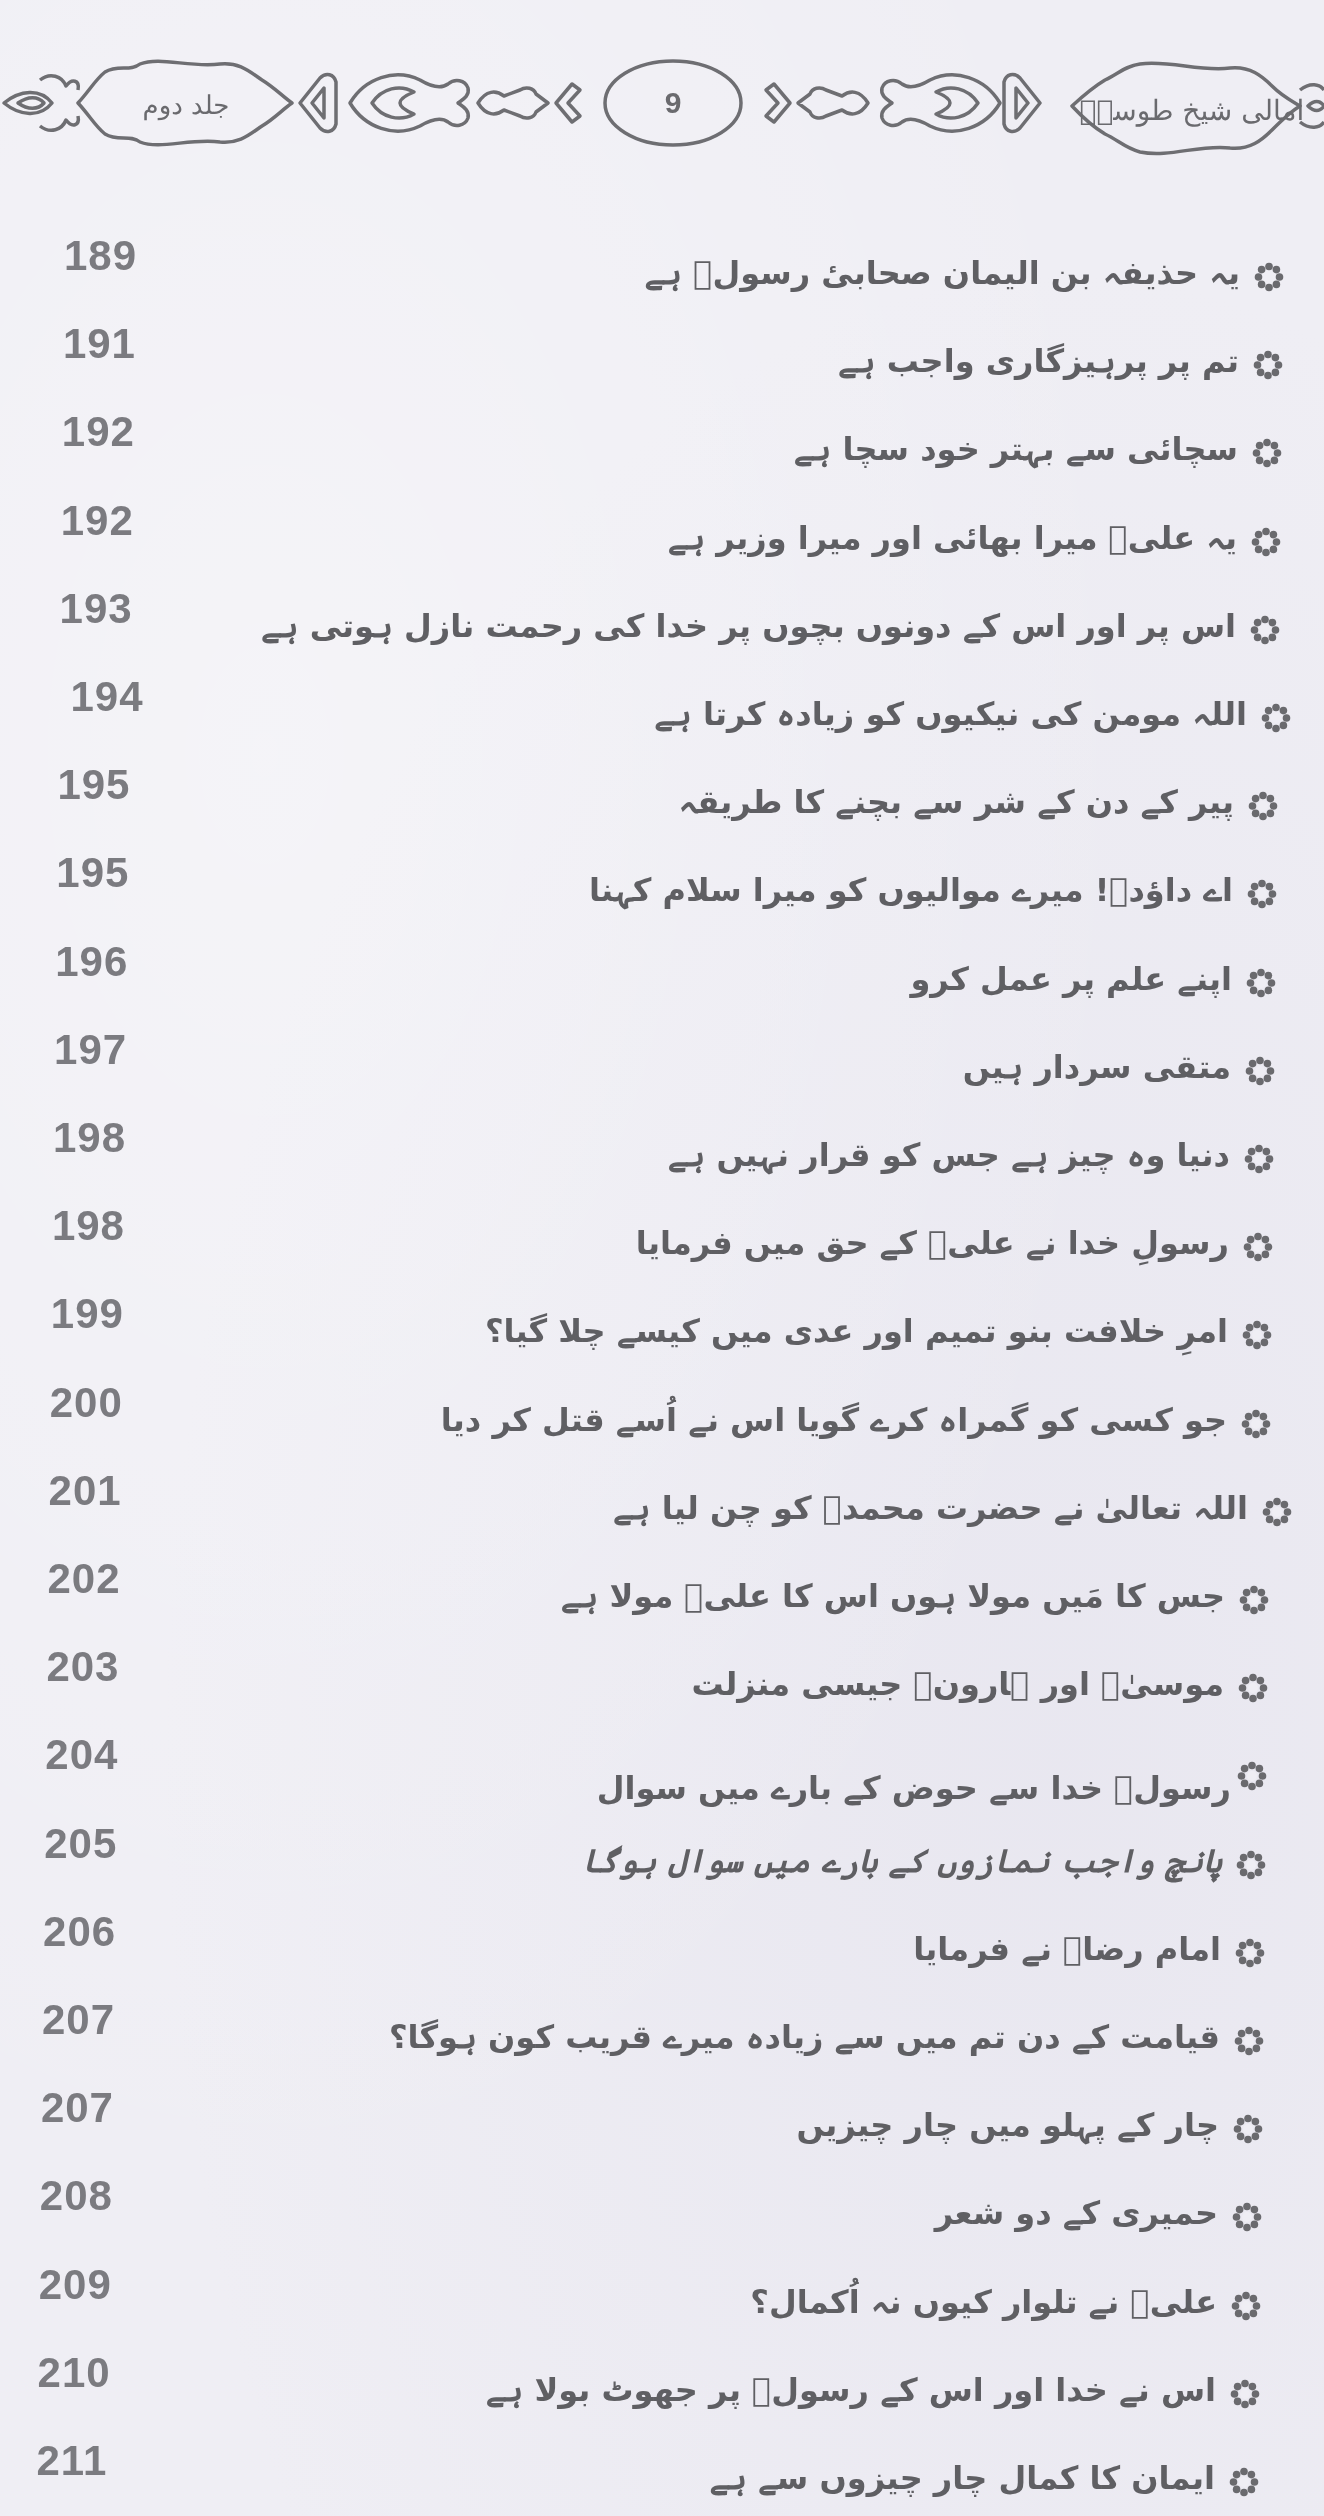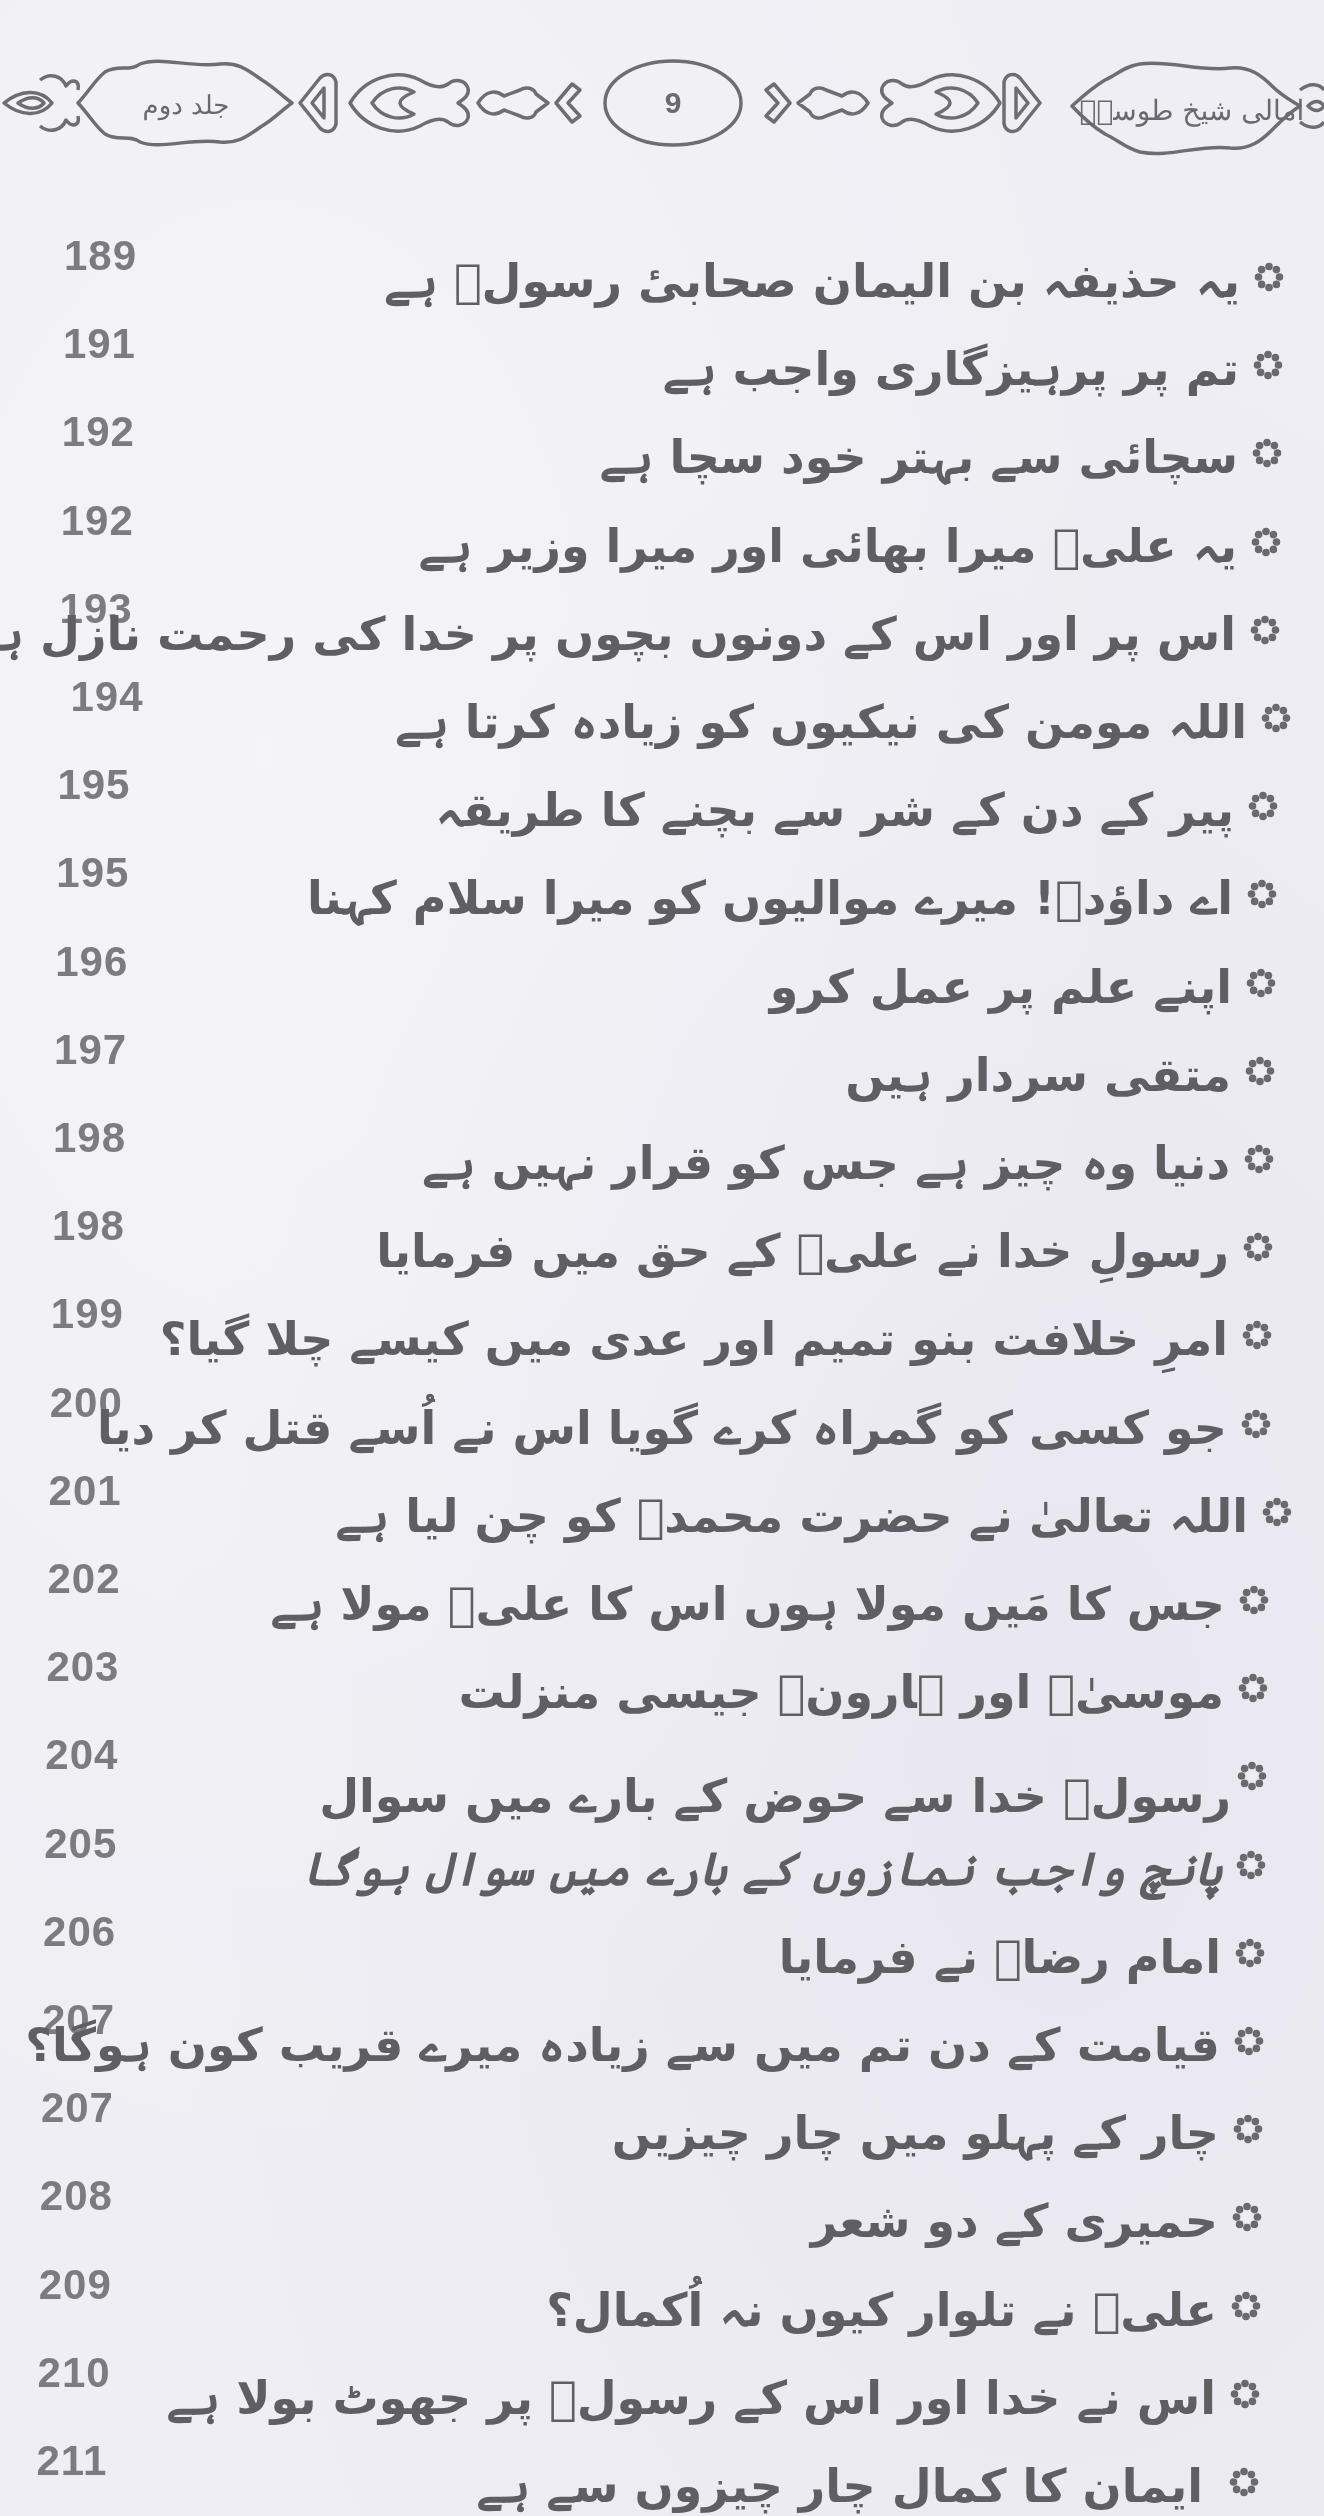--- a/index.html
+++ b/index.html
@@ -25,21 +25,21 @@
   .toc { position: absolute; left: 0; top: 0; width: 1049px; height: 2516px; }
   .row { position: absolute; left: 0; width: 1324px; height: 88px; }
   .row-num {
     position: absolute; left: 62px; top: 0;
     font-family: "Liberation Sans", sans-serif; font-size: 42px; font-weight: bold;
     color: #7b7b80; letter-spacing: 1px;
   }
   .row-title {
     position: absolute; right: 84px; top: 22px;
     direction: rtl; text-align: right; white-space: nowrap;
-    font-family: "DejaVu Sans", sans-serif; font-size: 46px; font-weight: bold;
+    font-family: "DejaVu Sans", sans-serif; font-size: 32px; font-weight: bold;
     color: #5f5f63;
   }
   .bullet { position: absolute; right: 40px; top: 30px; width: 30px; height: 30px; }
 </style>
 </head>
 <body>
 
 <div class="header">
   <svg width="1324" height="115" viewBox="0 0 1324 115">
     <g fill="none" stroke="#6e6e72" stroke-width="3.5" stroke-linejoin="round">
@@ -525,21 +525,21 @@
         <circle cx="7.6" cy="22.4" r="3.8"></circle>
         <circle cx="4.5" cy="15" r="3.8"></circle>
         <circle cx="7.6" cy="7.6" r="3.8"></circle>
       </g>
       <circle cx="15" cy="15" r="5" fill="#efeef4"></circle>
     </svg>
   </div>
 
   <div class="row" style="top: 2437px;">
     <span class="row-num" style="left: 36.5px;">211</span>
-    <span class="row-title" style="right: 121px;">ایمان کا کمال چار چیزوں سے ہے</span>
+    <span class="row-title" style="right: 109px;">ایمان کا کمال چار چیزوں سے ہے</span>
     <svg class="bullet" viewBox="0 0 30 30" style="right: 65px;">
       <g fill="#6a6a6e">
         <circle cx="15" cy="4.5" r="3.8"></circle>
         <circle cx="22.4" cy="7.6" r="3.8"></circle>
         <circle cx="25.5" cy="15" r="3.8"></circle>
         <circle cx="22.4" cy="22.4" r="3.8"></circle>
         <circle cx="15" cy="25.5" r="3.8"></circle>
         <circle cx="7.6" cy="22.4" r="3.8"></circle>
         <circle cx="4.5" cy="15" r="3.8"></circle>
         <circle cx="7.6" cy="7.6" r="3.8"></circle>

